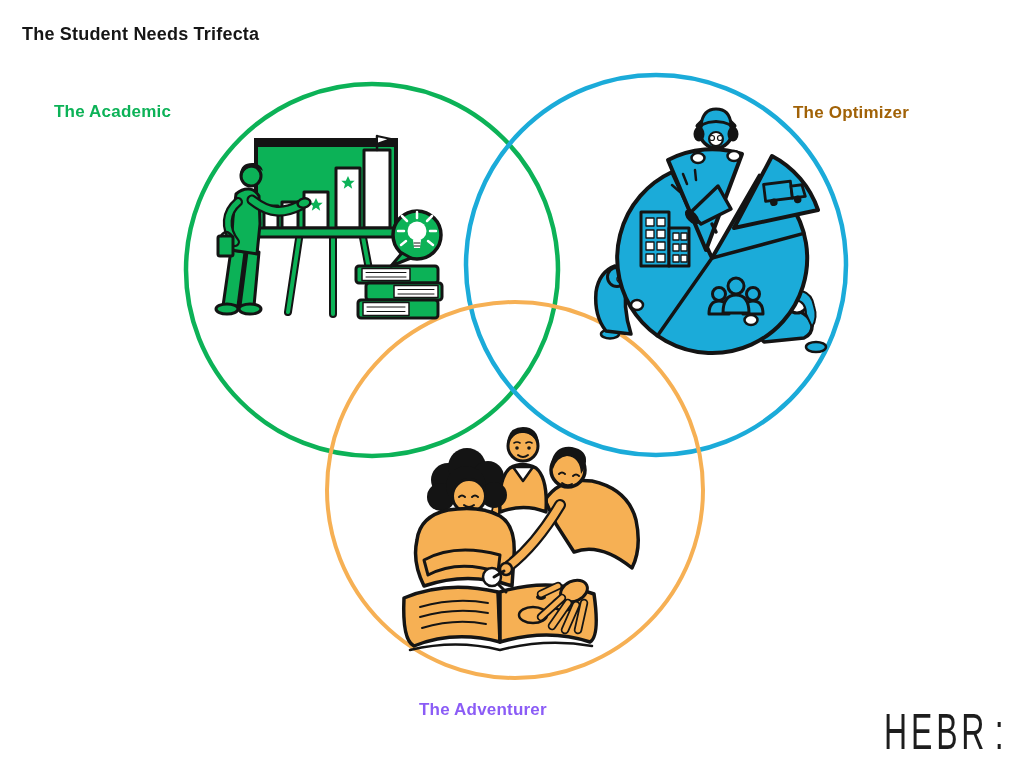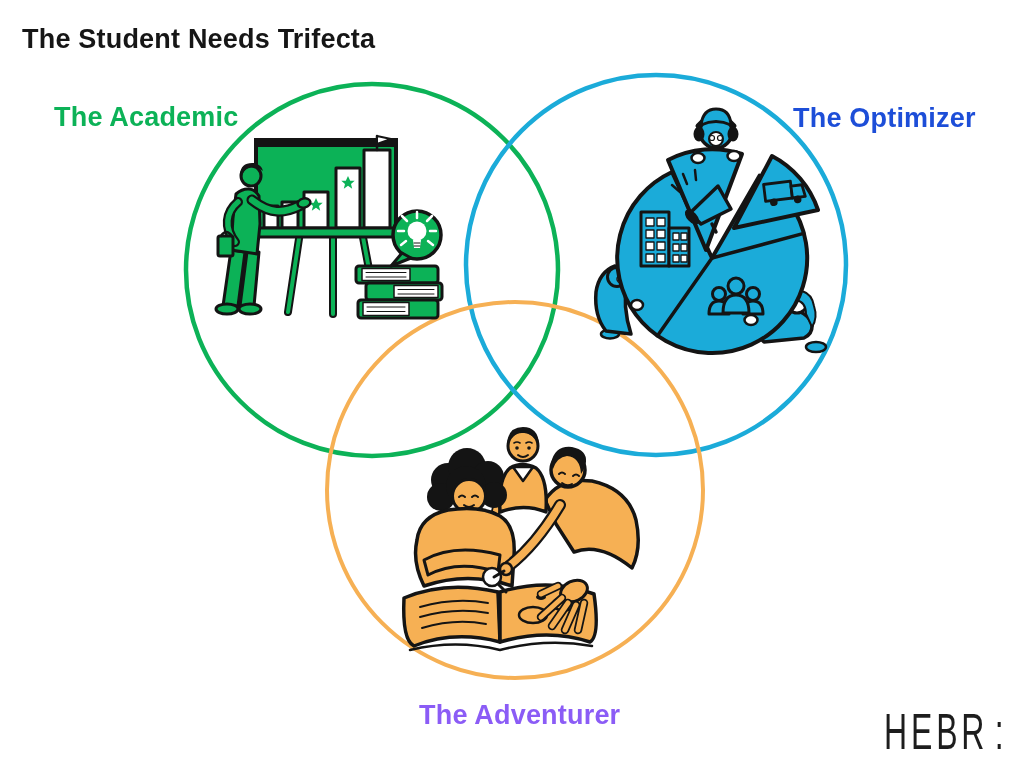--- a/index.html
+++ b/index.html
@@ -3,24 +3,24 @@
 <meta charset="utf-8">
 <style>
   html,body{margin:0;padding:0;background:#fff;}
   .stage{
     position:relative;width:1024px;height:768px;background:#fff;overflow:hidden;
     font-family:"Liberation Sans","DejaVu Sans",sans-serif;
   }
   .stage svg{position:absolute;left:0;top:0;}
   svg *{stroke-linecap:round;stroke-linejoin:round;}
   .title{
-    position:absolute;left:22px;top:24px;font-size:27px;font-weight:bold;
+    position:absolute;left:22px;top:24px;font-size:18px;font-weight:bold;
     color:#161616;letter-spacing:.2px;
   }
-  .set-label{position:absolute;font-size:27px;font-weight:bold;letter-spacing:.2px;}
+  .set-label{position:absolute;font-size:17px;font-weight:bold;letter-spacing:.2px;}
   .label-academic{left:54px;top:102px;}
   .label-optimizer{left:793px;top:103px;}
   .label-adventurer{left:419px;top:700px;}
   .logo{
     position:absolute;left:884px;top:703px;font-size:50px;font-weight:300;
     color:#1d1d1d;transform:scaleX(.64);transform-origin:left top;
     letter-spacing:6px;white-space:nowrap;
   }
   .logo .colon{margin-left:10px;letter-spacing:0;}
   
@@ -253,20 +253,20 @@
         <path class="n s-k" d="M562 598 L541 617 M568 603 L552 626 M576 605 L565 630 M584 603 L578 630 M558 586 L541 594" stroke-width="8.5"></path>
         <path class="n s-o" d="M562 598 L541 617 M568 603 L552 626 M576 605 L565 630 M584 603 L578 630 M558 586 L541 594" stroke-width="5"></path>
       </g>
     </g>
   </svg>
 
   <div class="title">The Student Needs Trifecta</div>
 
   <div class="set-label label-academic" style="color: rgb(12, 178, 87);">The Academic</div>
 
-  <div class="set-label label-optimizer" style="color: #1d4ed8;">The Optimizer</div>
+  <div class="set-label label-optimizer" style="color: #a16207;">The Optimizer</div>
 
   <div class="set-label label-adventurer" style="color: #8b5cf6;">The Adventurer</div>
 
   <div class="logo">
     <span>HEBR</span><span class="colon">:</span>
   </div>
 </div>
 
 </body></html>

